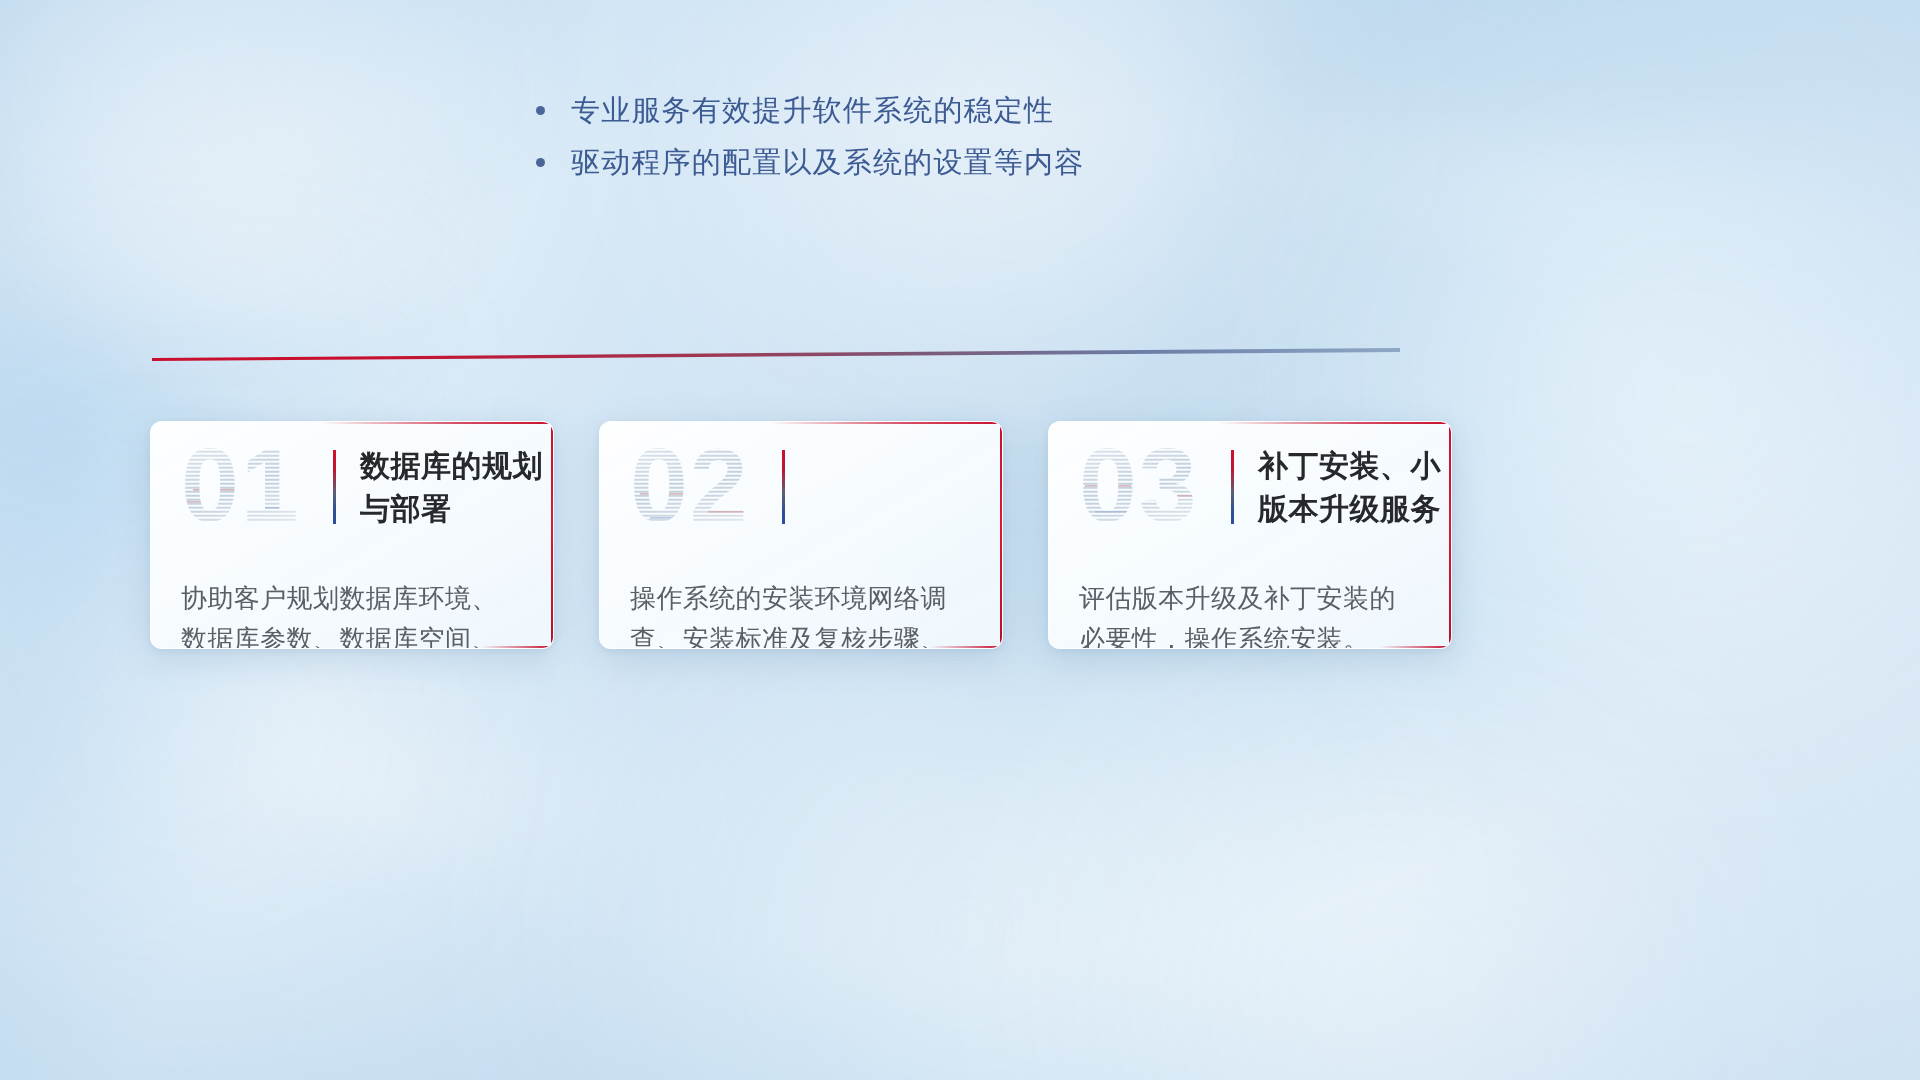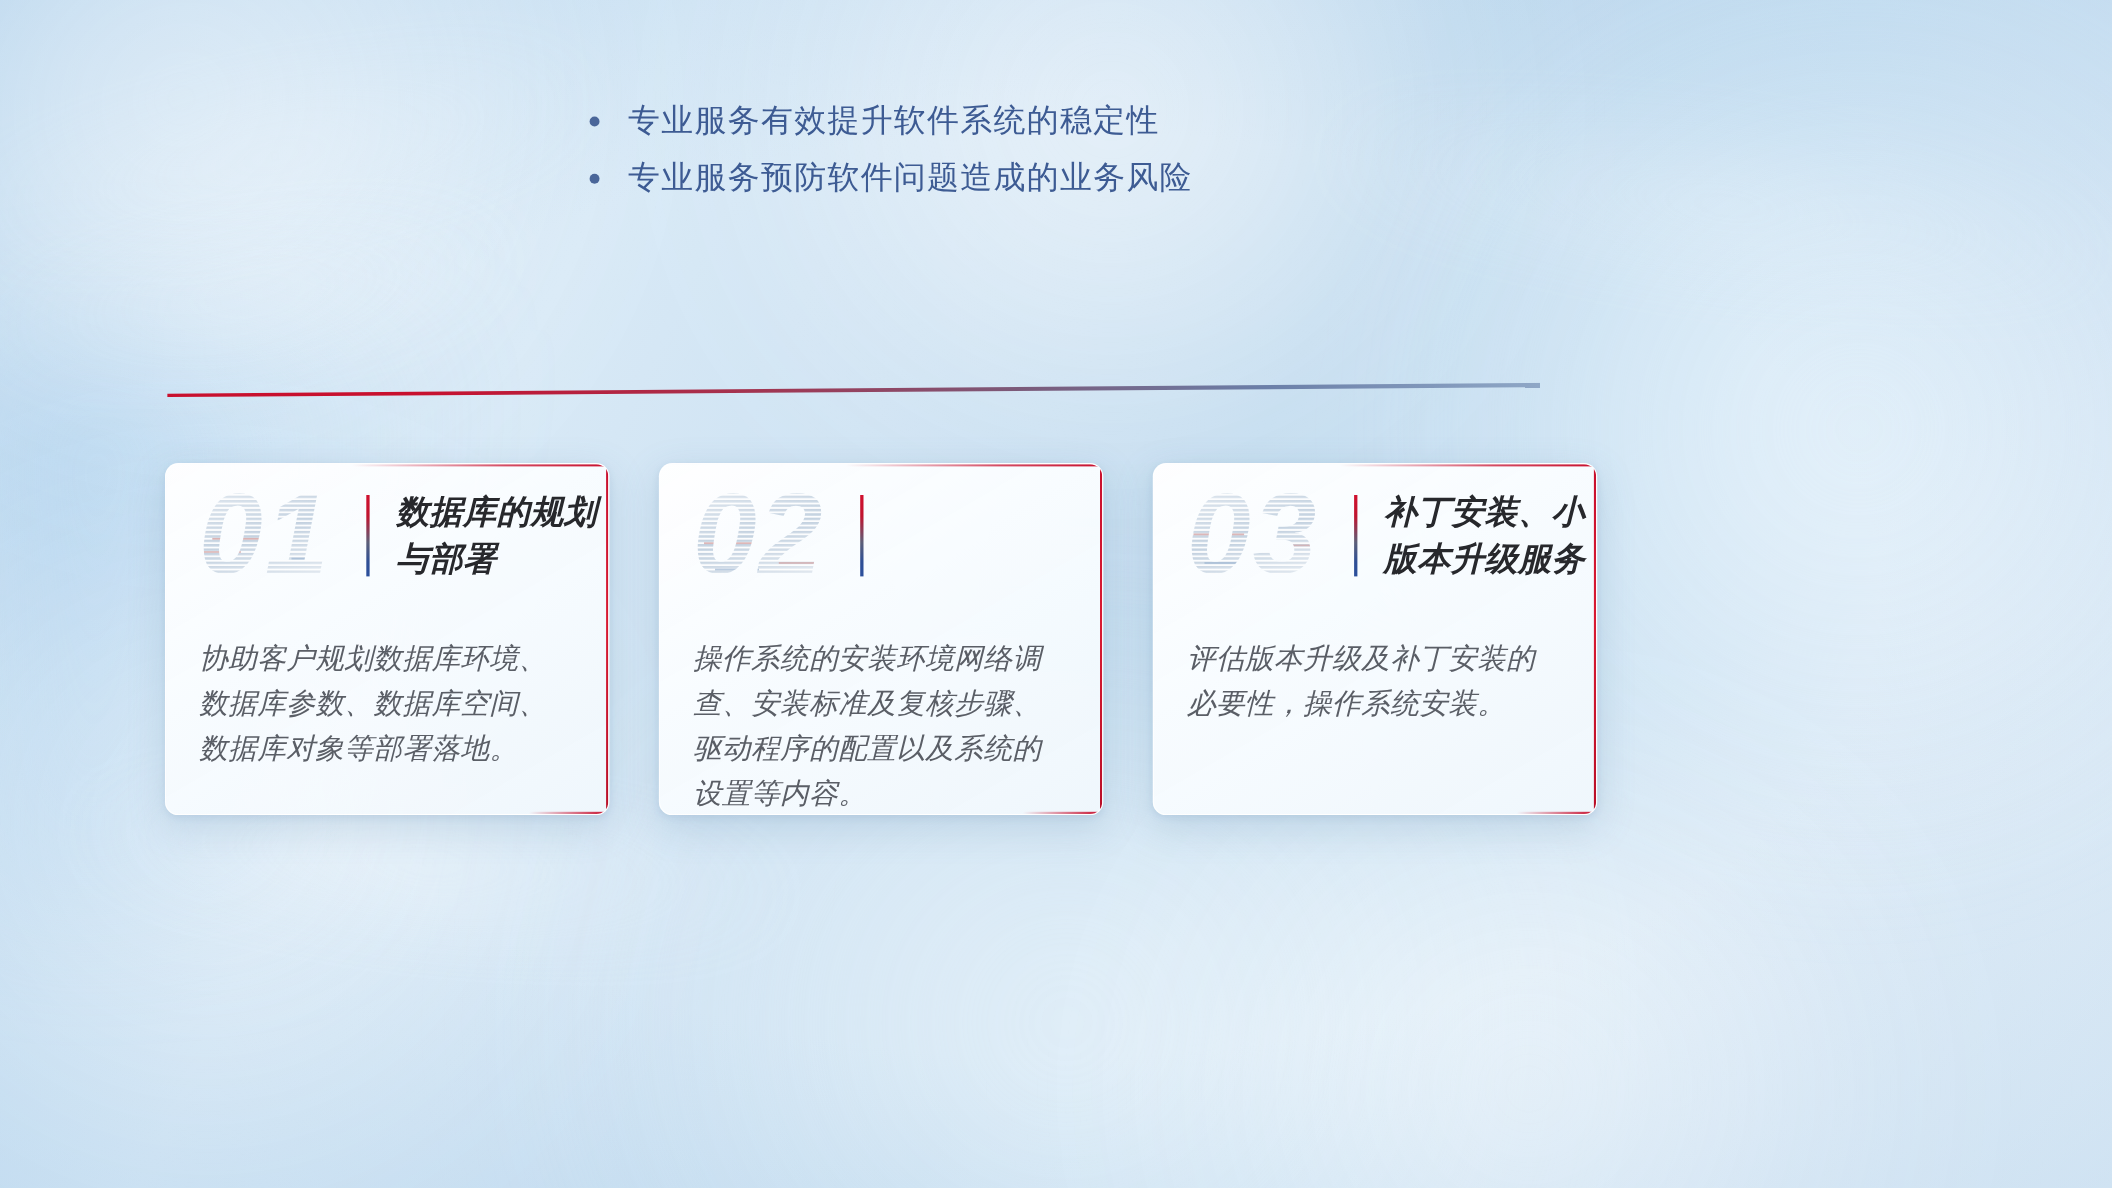--- a/index.html
+++ b/index.html
@@ -83,30 +83,29 @@
   .divider-shape {
     position:absolute; left:0; top:0; width:100%; height:100%;
   }
 
   
   .cards {
     position:absolute; left:150px; top:421px;
     display:flex; gap:45px;
   }
   .card {
-    position:relative; width:404px; height:320px;
+    position:relative; width:404px; height:228px;
     border-radius:12px;
     background:linear-gradient(150deg,
       rgba(255,255,255,.97) 0%,
       rgba(250,253,255,.95) 40%,
       rgba(240,247,252,.94) 100%);
     box-shadow:0 10px 34px rgba(95,135,175,.22), 0 2px 6px rgba(95,135,175,.12);
     overflow:hidden;
     border:1px solid rgba(255,255,255,.9);
-    font-style:italic;
   }
   .card-accent {
     position:absolute; right:0; top:0; width:2px; height:100%;
     background:linear-gradient(180deg,#c8102e 0%,#d81a32 45%,#b80f28 100%);
   }
   .card-accent-top {
     position:absolute; right:0; top:0; height:2px; width:58%;
     background:linear-gradient(90deg, rgba(200,16,46,0) 0%, rgba(200,16,46,.75) 60%, #c8102e 100%);
   }
   .card-accent-bottom {
@@ -156,21 +155,21 @@
   <div class="bg-vignette"></div>
 </div>
 
 <div class="bullets">
   <div class="bullet-row">
     <span class="bullet-dot"></span>
     <span class="bullet-text">专业服务有效提升软件系统的稳定性</span>
   </div>
   <div class="bullet-row">
     <span class="bullet-dot"></span>
-    <span class="bullet-text">专业服务预防软件问题造成的业务风险</span>
+    <span class="bullet-text">驱动程序的配置以及系统的设置等内容</span>
   </div>
 </div>
 
 <div class="divider">
   <svg class="divider-shape" viewBox="0 0 1248 14" preserveAspectRatio="none">
     <defs>
       <linearGradient id="wedgeGrad" x1="0" y1="0" x2="1" y2="0">
         <stop offset="0%" stop-color="#c8102e"></stop>
         <stop offset="18%" stop-color="#c8102e"></stop>
         <stop offset="42%" stop-color="#a4334f"></stop>

